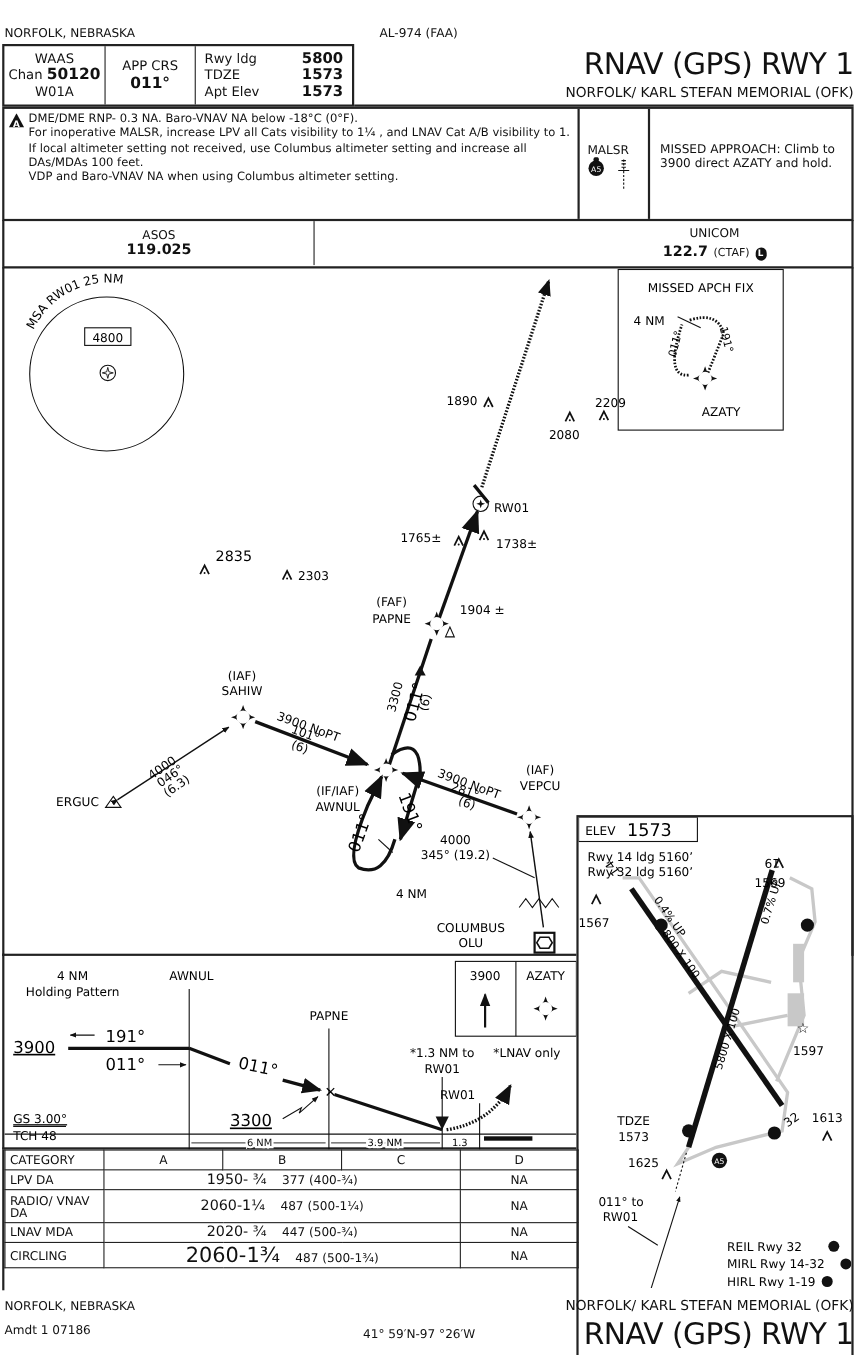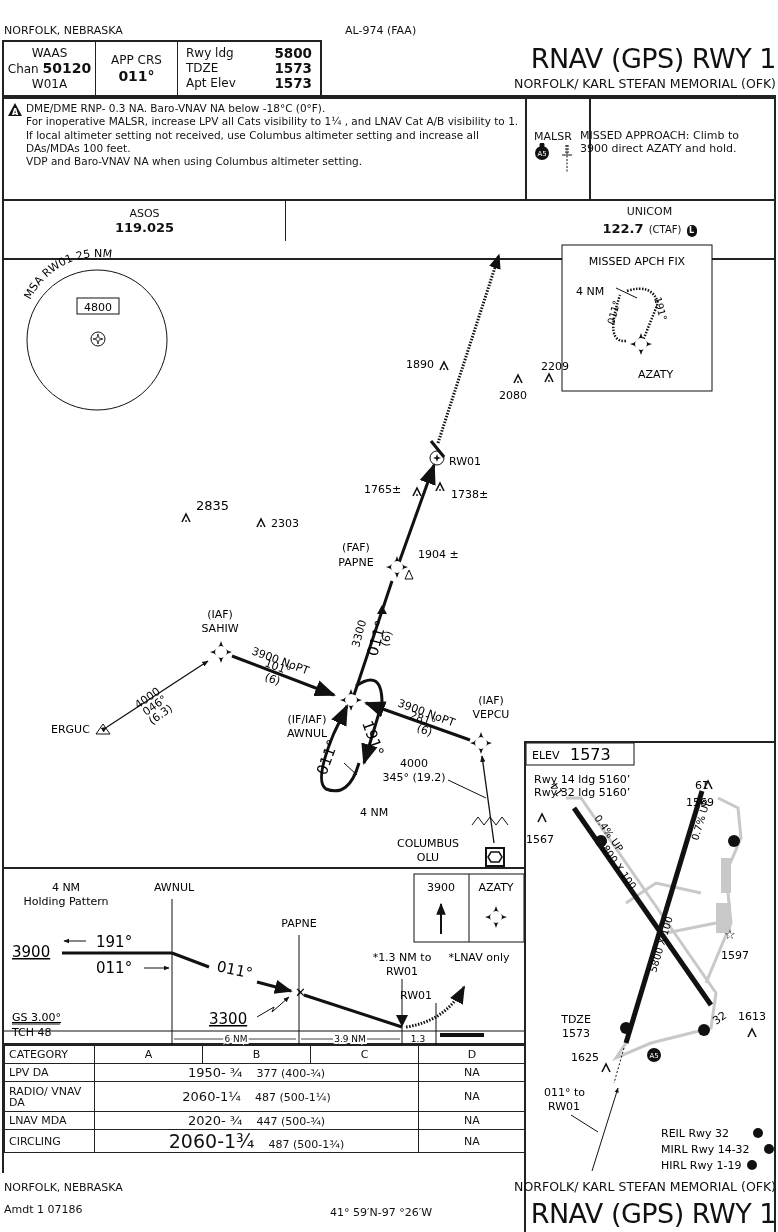--- a/index.html
+++ b/index.html
@@ -17,21 +17,21 @@
   .hcell { font-size: 12px; line-height: 15px; }
 
   #title { right: 2px; top: 44px; font-size: 27px; font-family: "DejaVu Sans", sans-serif; letter-spacing: -0.5px; }
   #airport { right: 2px; top: 77px; font-size: 12.5px; }
 
   #notes-box { left: 2px; top: 97px; width: 774px; height: 104px; border: 2px solid #222; }
   #notes-text { left: 22px; top: 3px; font-size: 10.5px; line-height: 13.3px; white-space: normal; width: 495px; }
   #notes-div1 { left: 521px; top: 0; width: 1.5px; height: 100px; background: #222; }
   #notes-div2 { left: 585px; top: 0; width: 1.5px; height: 100px; background: #222; }
 
-  #comm-box { left: 2px; top: 200px; width: 774px; height: 60px; border: 2px solid #222; border-top: 1.5px solid #222; }
+  #comm-box { left: 2px; top: 200px; width: 774px; height: 44px; border: 2px solid #222; border-top: 1.5px solid #222; }
   .comm-cell { top: 0; height: 40px; display: flex; flex-direction: column; align-items: center; justify-content: center; }
   .comm-lbl { font-size: 11px; }
   .comm-val { font-size: 13px; font-weight: bold; }
 
   #plan { left: 2px; top: 243px; width: 774px; height: 626px; border-left: 2px solid #222; border-right: 2px solid #222; }
   #map-svg { left: 0; top: 0; }
 
   #profile { left: 2px; top: 867px; width: 522px; height: 178px; border: 2px solid #222; border-right: none; }
   #mins { left: 2px; top: 1045px; width: 522px; height: 128px; border-left: 2px solid #222; }
   table.mins { border-collapse: collapse; width: 522px; font-size: 11px; }
@@ -101,21 +101,21 @@
   <svg class="abs" style="left:530px;top:44px" width="50" height="34">
     <circle cx="8" cy="10" r="7" fill="#111"></circle>
     <circle cx="8" cy="2" r="2.5" fill="#111"></circle>
     <text x="8" y="13" font-size="7" fill="#fff" text-anchor="middle">A5</text>
     <line x1="33" y1="2" x2="33" y2="30" stroke="#111" stroke-width="1" stroke-dasharray="2,1.5"></line>
     <line x1="28" y1="12" x2="38" y2="12" stroke="#111" stroke-width="1"></line>
     <line x1="31" y1="3" x2="35" y2="3" stroke="#111"></line>
       <line x1="31" y1="6" x2="35" y2="6" stroke="#111"></line>
       <line x1="31" y1="9" x2="35" y2="9" stroke="#111"></line>
   </svg>
-  <div class="abs" style="left:576px;top:30px;width:170px;font-size:11px;line-height:13px;">MISSED APPROACH: Climb to 3900 direct AZATY and hold.</div>
+  <div class="abs" style="left:596px;top:30px;width:170px;font-size:11px;line-height:13px;">MISSED APPROACH: Climb to 3900 direct AZATY and hold.</div>
 </div>
 
 <div id="comm-box" class="abs">
   <div class="comm-cell abs" style="left:0;width:282px;border-right:1.5px solid #222;">
     <span class="comm-lbl">ASOS</span>
     <span class="comm-val">119.025</span>
   </div>
   <div class="comm-cell abs" style="left:521px;width:249px;">
     <span class="comm-lbl">UNICOM</span>
     <span><b class="comm-val">122.7</b> <span style="font-size:10px">(CTAF)</span> <span style="display:inline-block;width:10px;height:12px;border-radius:5px;background:#111;color:#fff;font-size:8px;text-align:center;line-height:12px;font-weight:bold">L</span></span>

